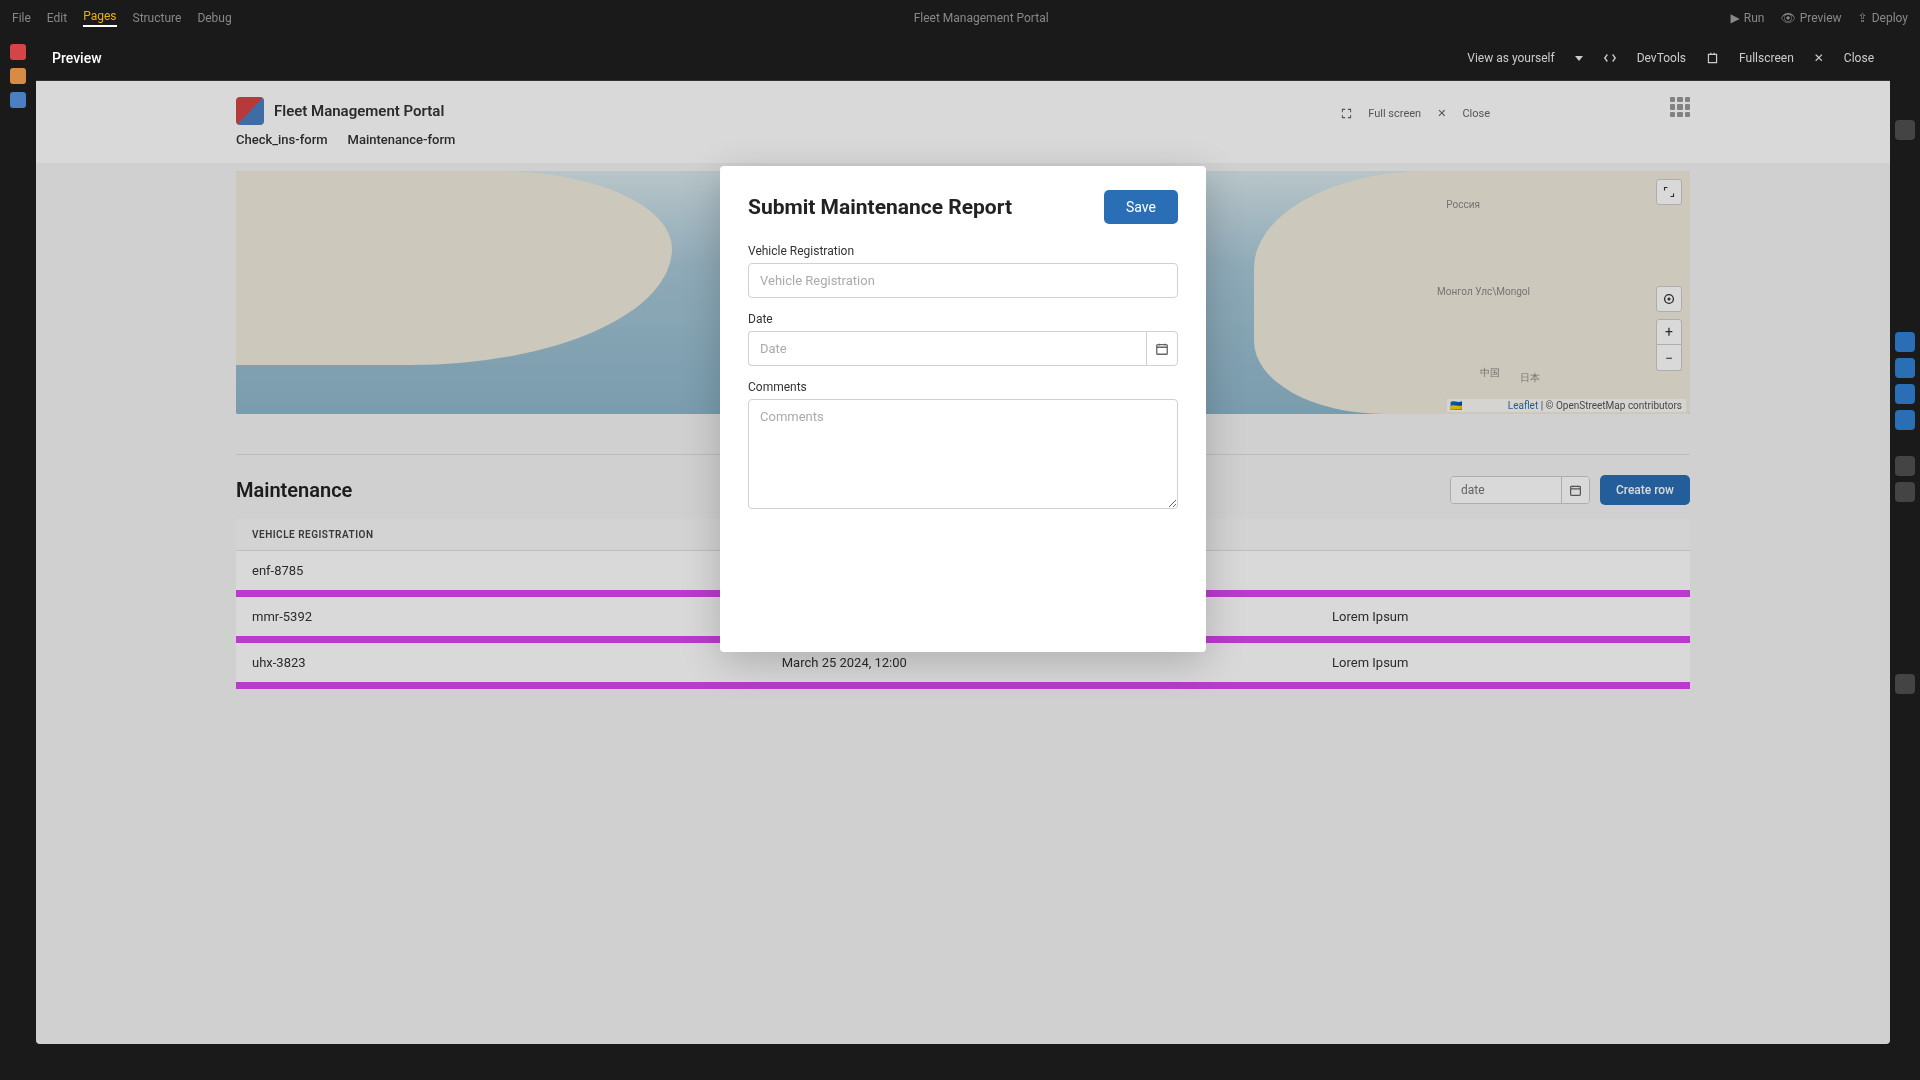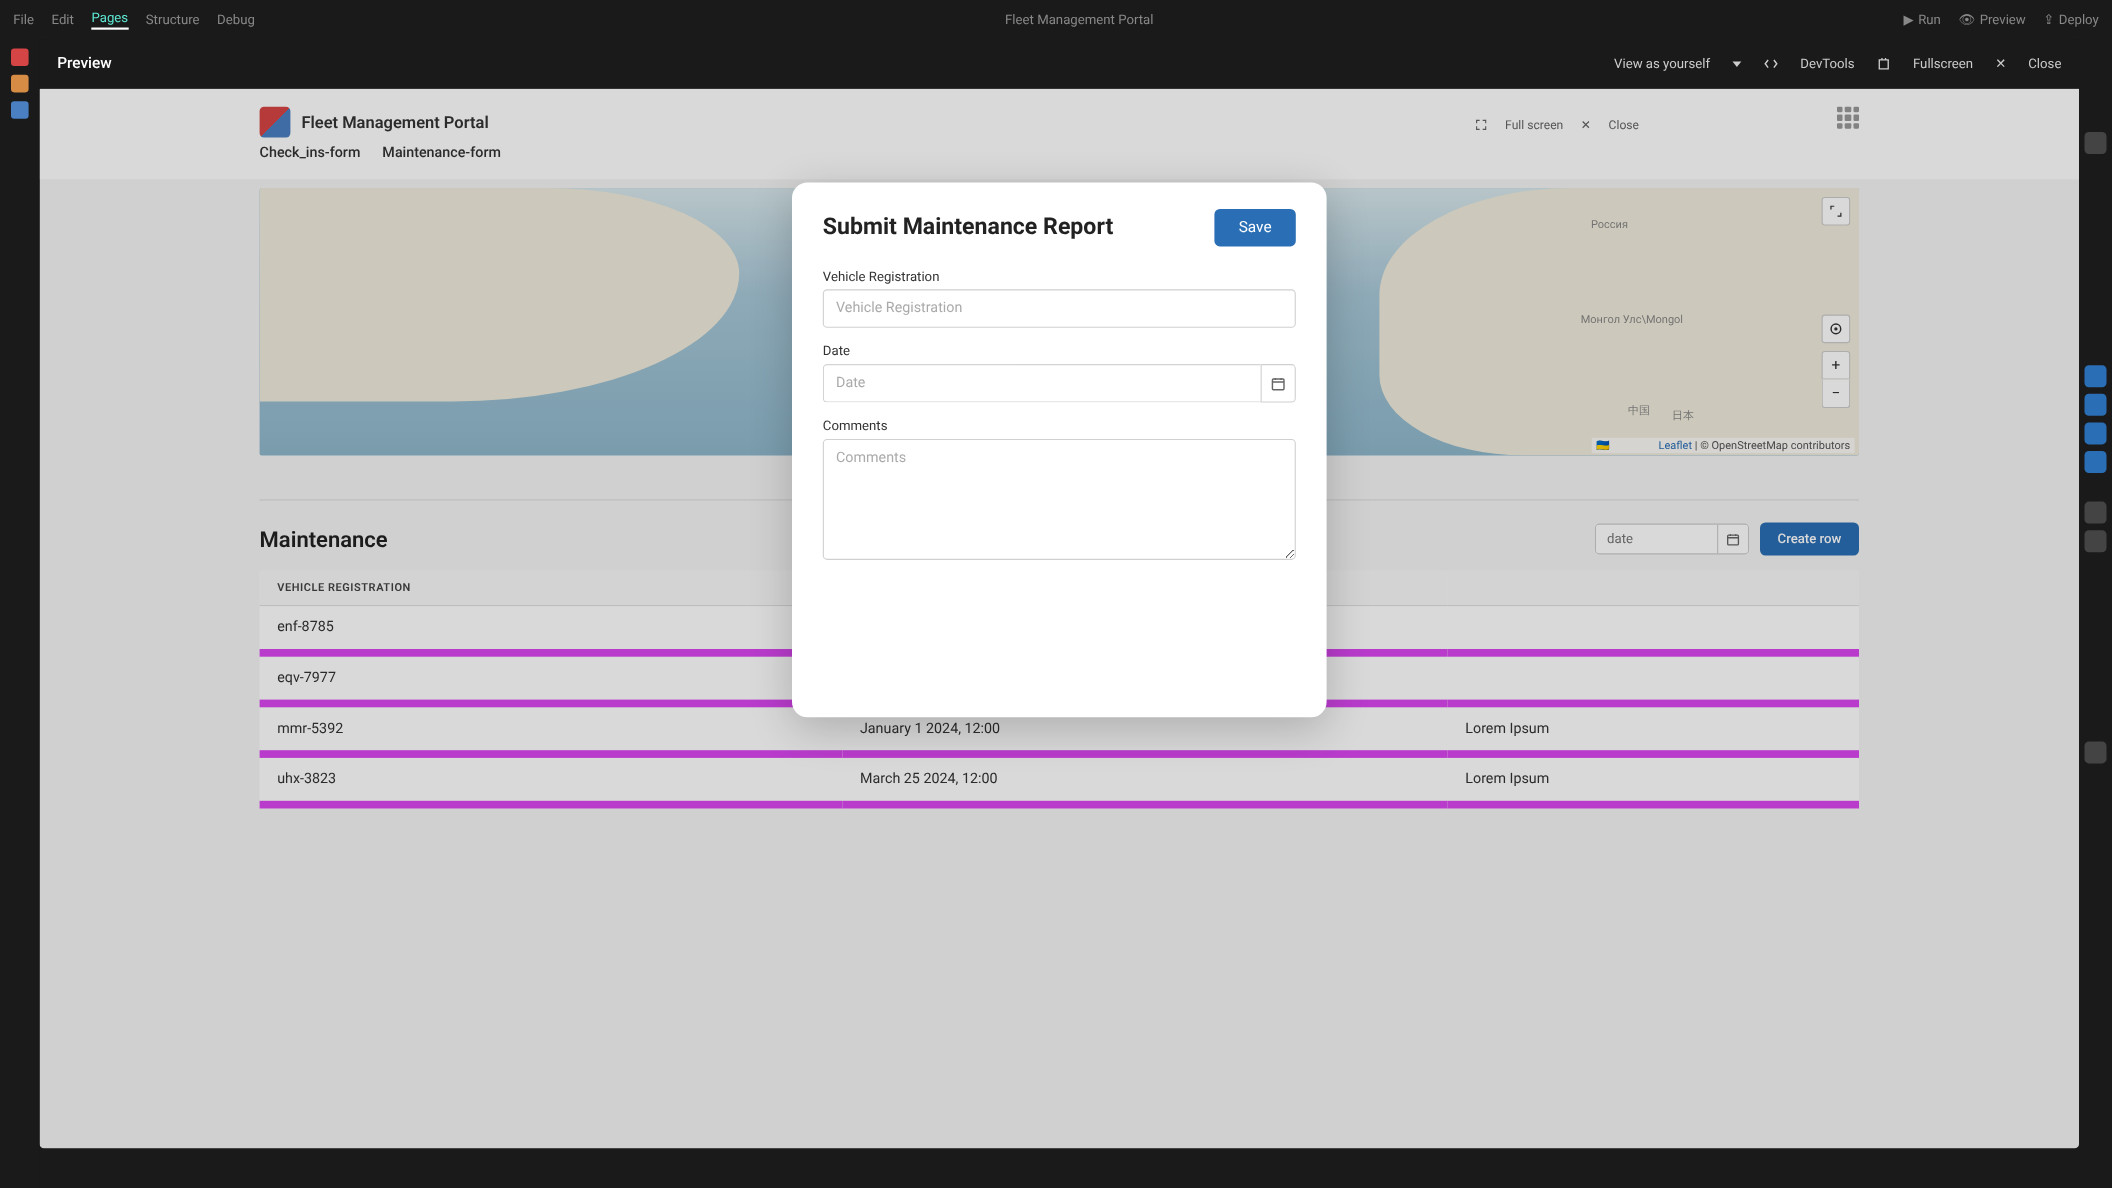--- a/index.html
+++ b/index.html
@@ -2,21 +2,21 @@
 <html><head>
   <meta charset="utf-8">
   <style>
     * { margin: 0; padding: 0; box-sizing: border-box; font-family: -apple-system, BlinkMacSystemFont, 'Segoe UI', Roboto, sans-serif; }
     body { background: #1a1a1a; color: #e0e0e0; font-size: 13px; width: 1920px; height: 1080px; overflow: hidden; position: relative; }
     
     
     .app-bar { height: 36px; background: #1a1a1a; display: flex; align-items: center; padding: 0 12px; font-size: 12px; color: #999; }
     .app-bar-left { display: flex; align-items: center; gap: 16px; }
     .app-bar-item { color: #888; }
-    .app-bar-item.active { color: #5eead4; border-bottom: 2px solid #fff; padding-bottom: 2px; }
+    .app-bar-item.active { color: #eab308; border-bottom: 2px solid #fff; padding-bottom: 2px; }
     .app-bar-center { flex: 1; text-align: center; color: #888; font-size: 12px; }
     .app-bar-right { display: flex; gap: 16px; align-items: center; }
     .app-bar-btn { color: #888; display: flex; align-items: center; gap: 4px; }
     
     
     .left-rail { position: absolute; left: 0; top: 36px; width: 36px; height: calc(100% - 36px); background: #1a1a1a; display: flex; flex-direction: column; align-items: center; padding-top: 8px; gap: 8px; }
     .rail-dot { width: 16px; height: 16px; border-radius: 3px; }
     .rail-dot.red { background: #d64545; }
     .rail-dot.orange { background: #d68c45; }
     .rail-dot.blue { background: #4a7fc2; font-size: 9px; color: #fff; display: flex; align-items: center; justify-content: center; }
@@ -72,21 +72,21 @@
     .date-input { border: none; padding: 6px 10px; font-size: 12px; width: 110px; outline: none; }
     .date-icon-btn { width: 28px; background: #fff; border: none; border-left: 1px solid #ccc; display: flex; align-items: center; justify-content: center; color: #666; }
     .create-btn { background: #2a6fb5; color: #fff; border: none; padding: 8px 16px; border-radius: 5px; font-size: 12px; font-weight: 500; }
     
     .table { width: 100%; border-collapse: collapse; background: #fff; }
     .table th { text-align: left; padding: 10px 16px; font-size: 10px; font-weight: 600; color: #444; letter-spacing: 0.5px; border-bottom: 1px solid #e0e0e0; background: #f8f8f8; }
     .table td { padding: 12px 16px; font-size: 13px; color: #333; border-bottom: 7px solid #d946ef; }
     
     
     .modal-overlay { position: absolute; inset: 0; background: rgba(0,0,0,0.15); display: flex; align-items: flex-start; justify-content: center; padding-top: 85px; }
-    .modal { width: 486px; background: #fff; border-radius: 14px; box-shadow: 0 10px 40px rgba(0,0,0,0.2); padding: 24px 28px; min-height: 486px; }
+    .modal { width: 486px; background: #fff; border-radius: 4px; box-shadow: 0 10px 40px rgba(0,0,0,0.2); padding: 24px 28px; min-height: 486px; }
     .modal-head { display: flex; justify-content: space-between; align-items: center; margin-bottom: 20px; }
     .modal-title { font-size: 21px; font-weight: 700; color: #222; }
     .save-btn { background: #2a6fb5; color: #fff; border: none; padding: 9px 22px; border-radius: 5px; font-size: 14px; font-weight: 400; }
     .form-group { margin-bottom: 14px; }
     .form-label { font-size: 12px; color: #333; margin-bottom: 5px; display: block; }
     .form-input { width: 100%; padding: 9px 11px; border: 1px solid #d0d0d0; border-radius: 4px; font-size: 13px; color: #333; }
     .form-input::placeholder { color: #aaa; }
     .input-group { display: flex; }
     .input-group .form-input { border-radius: 4px 0 0 4px; border-right: none; flex: 1; }
     .input-addon { width: 32px; border: 1px solid #d0d0d0; border-radius: 0 4px 4px 0; display: flex; align-items: center; justify-content: center; background: #fff; color: #666; }
@@ -273,25 +273,20 @@
             <th></th>
           </tr>
         </thead>
         <tbody id="maint-tbody">
             <tr>
               <td>enf-8785</td>
               <td></td>
               <td></td>
             </tr>
             <tr>
-              <td>eqv-7977</td>
-              <td></td>
-              <td></td>
-            </tr>
-            <tr>
               <td>mmr-5392</td>
               <td>January 1 2024, 12:00</td>
               <td>Lorem Ipsum</td>
             </tr>
             <tr>
               <td>uhx-3823</td>
               <td>March 25 2024, 12:00</td>
               <td>Lorem Ipsum</td>
             </tr>
           </tbody>

